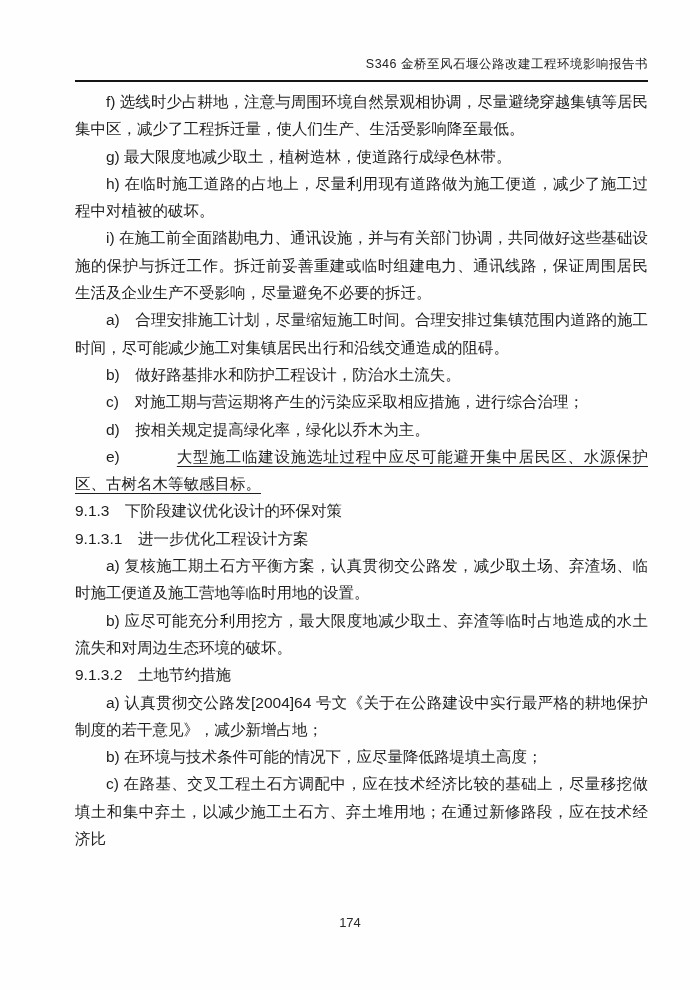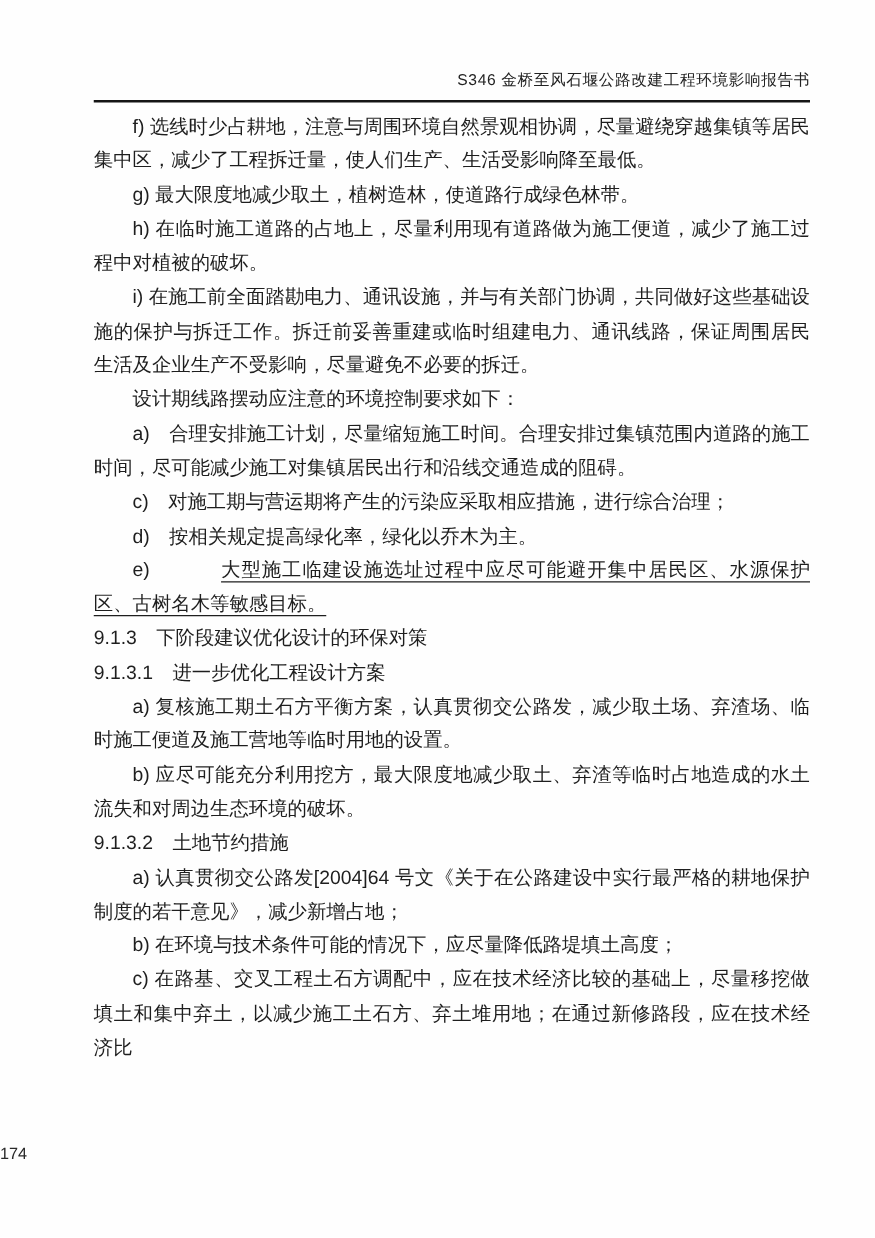--- a/index.html
+++ b/index.html
@@ -47,40 +47,41 @@
   .u {
     text-decoration: underline;
     text-underline-offset: 4px;
     margin-left: 40px;
   }
   .footer {
     position: absolute;
     top: 915px;
     left: 0;
     right: 0;
+    text-align: center;
     font-size: 13px;
     color: #2a2a2a;
   }
 </style>
 </head>
 <body>
 
 <div class="page">
 
   <div class="header">
     <span>S346 金桥至风石堰公路改建工程环境影响报告书</span>
   </div>
 
   <div class="content">
     <p>f) 选线时少占耕地，注意与周围环境自然景观相协调，尽量避绕穿越集镇等居民集中区，减少了工程拆迁量，使人们生产、生活受影响降至最低。</p>
     <p>g) 最大限度地减少取土，植树造林，使道路行成绿色林带。</p>
     <p>h) 在临时施工道路的占地上，尽量利用现有道路做为施工便道，减少了施工过程中对植被的破坏。</p>
     <p>i) 在施工前全面踏勘电力、通讯设施，并与有关部门协调，共同做好这些基础设施的保护与拆迁工作。拆迁前妥善重建或临时组建电力、通讯线路，保证周围居民生活及企业生产不受影响，尽量避免不必要的拆迁。</p>
-    <p>设计期线路摆动应注意的环境控制要求如下：</p>
     <p>a)　合理安排施工计划，尽量缩短施工时间。合理安排过集镇范围内道路的施工时间，尽可能减少施工对集镇居民出行和沿线交通造成的阻碍。</p>
+    <p>b)　做好路基排水和防护工程设计，防治水土流失。</p>
     <p>c)　对施工期与营运期将产生的污染应采取相应措施，进行综合治理；</p>
     <p>d)　按相关规定提高绿化率，绿化以乔木为主。</p>
     <p><span>e)　</span><span class="u">大型施工临建设施选址过程中应尽可能避开集中居民区、水源保护区、古树名木等敏感目标。</span></p>
     <p class="heading">9.1.3　下阶段建议优化设计的环保对策</p>
     <p class="heading">9.1.3.1　进一步优化工程设计方案</p>
     <p>a) 复核施工期土石方平衡方案，认真贯彻交公路发，减少取土场、弃渣场、临时施工便道及施工营地等临时用地的设置。</p>
     <p>b) 应尽可能充分利用挖方，最大限度地减少取土、弃渣等临时占地造成的水土流失和对周边生态环境的破坏。</p>
     <p class="heading">9.1.3.2　土地节约措施</p>
     <p>a) 认真贯彻交公路发[2004]64 号文《关于在公路建设中实行最严格的耕地保护制度的若干意见》，减少新增占地；</p>
     <p>b) 在环境与技术条件可能的情况下，应尽量降低路堤填土高度；</p>

